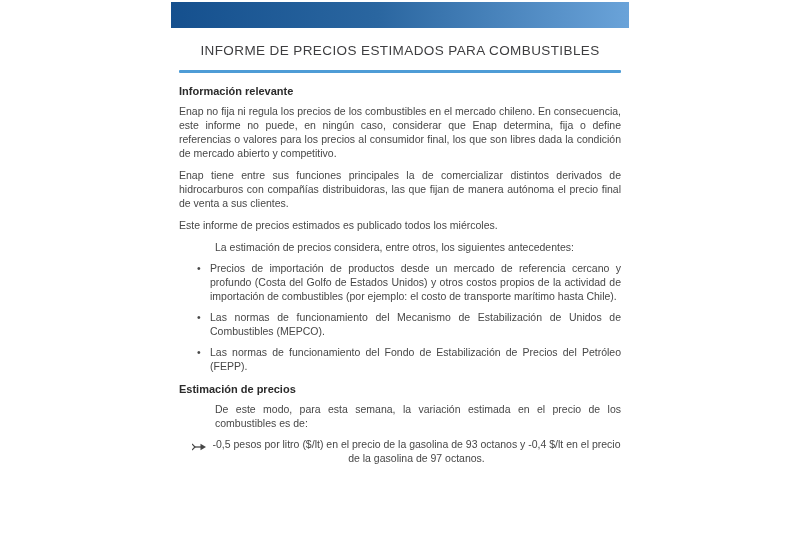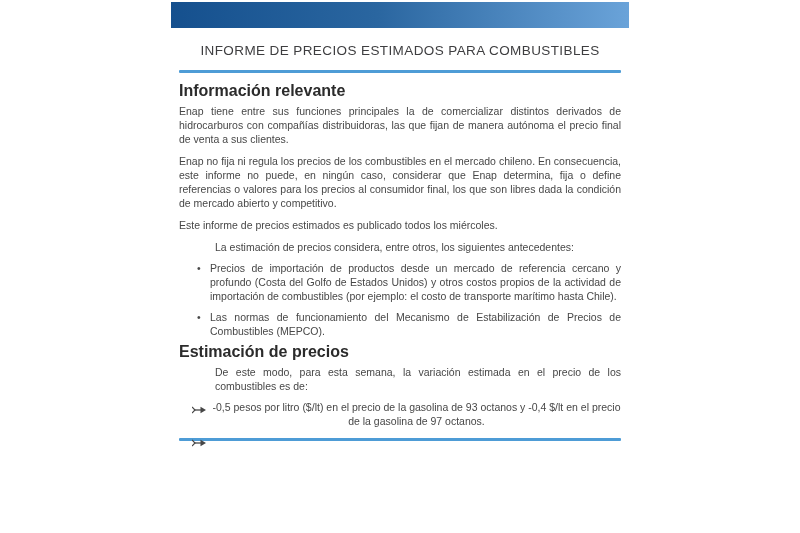--- a/index.html
+++ b/index.html
@@ -43,21 +43,21 @@
   }
 
   .content {
     padding: 11px 8px 0 8px;
     color: #474747;
     font-size: 10.5px;
     line-height: 14px;
   }
 
   .content h2 {
-    font-size: 16px;
+    font-size: 11px;
     font-weight: 700;
     color: #2B2B2B;
     line-height: 14px;
     margin-bottom: 6px;
   }
 
   .content p {
     text-align: justify;
     margin-bottom: 8px;
   }
@@ -106,31 +106,34 @@
     <div class="header-bar"></div>
 
     <h1 class="title">INFORME DE PRECIOS ESTIMADOS PARA COMBUSTIBLES</h1>
 
     <div class="rule"></div>
 
     <div class="content">
 
       <h2>Información relevante</h2>
 
+      <p>Enap no fija ni regula los precios de los combustibles en el mercado chileno. En consecuencia, este informe no puede, en ningún caso, considerar que Enap determina, fija o define referencias o valores para los precios al consumidor final, los que son libres dada la condición de mercado abierto y competitivo.</p>
       <p>Enap tiene entre sus funciones principales la de comercializar distintos derivados de hidrocarburos con compañías distribuidoras, las que fijan de manera autónoma el precio final de venta a sus clientes.</p>
-      <p>Enap no fija ni regula los precios de los combustibles en el mercado chileno. En consecuencia, este informe no puede, en ningún caso, considerar que Enap determina, fija o define referencias o valores para los precios al consumidor final, los que son libres dada la condición de mercado abierto y competitivo.</p>
       <p>Este informe de precios estimados es publicado todos los miércoles.</p>
       <p class="tight">La estimación de precios considera, entre otros, los siguientes antecedentes:</p>
 
       <ul class="dots">
         <li>
           <span>Precios de importación de productos desde un mercado de referencia cercano y profundo (Costa del Golfo de Estados Unidos) y otros costos propios de la actividad de importación de combustibles (por ejemplo: el costo de transporte marítimo hasta Chile).</span>
         </li>
         <li>
-          <span>Las normas de funcionamiento del Mecanismo de Estabilización de Precios de Combustibles (MEPCO).</span>
+          <span>Las normas de funcionamiento del Mecanismo de Estabilización de Unidos de Combustibles (MEPCO).</span>
+        </li>
+        <li class="last">
+          <span>Las normas de funcionamiento del Fondo de Estabilización de Precios del Petróleo (FEPP).</span>
         </li>
       </ul>
 
       <h2>Estimación de precios</h2>
 
       <p class="tight">De este modo, para esta semana, la  variación estimada en el precio de los combustibles es de:</p>
 
       <ul class="arrows">
         <li>
           <span class="arrow-icon">

